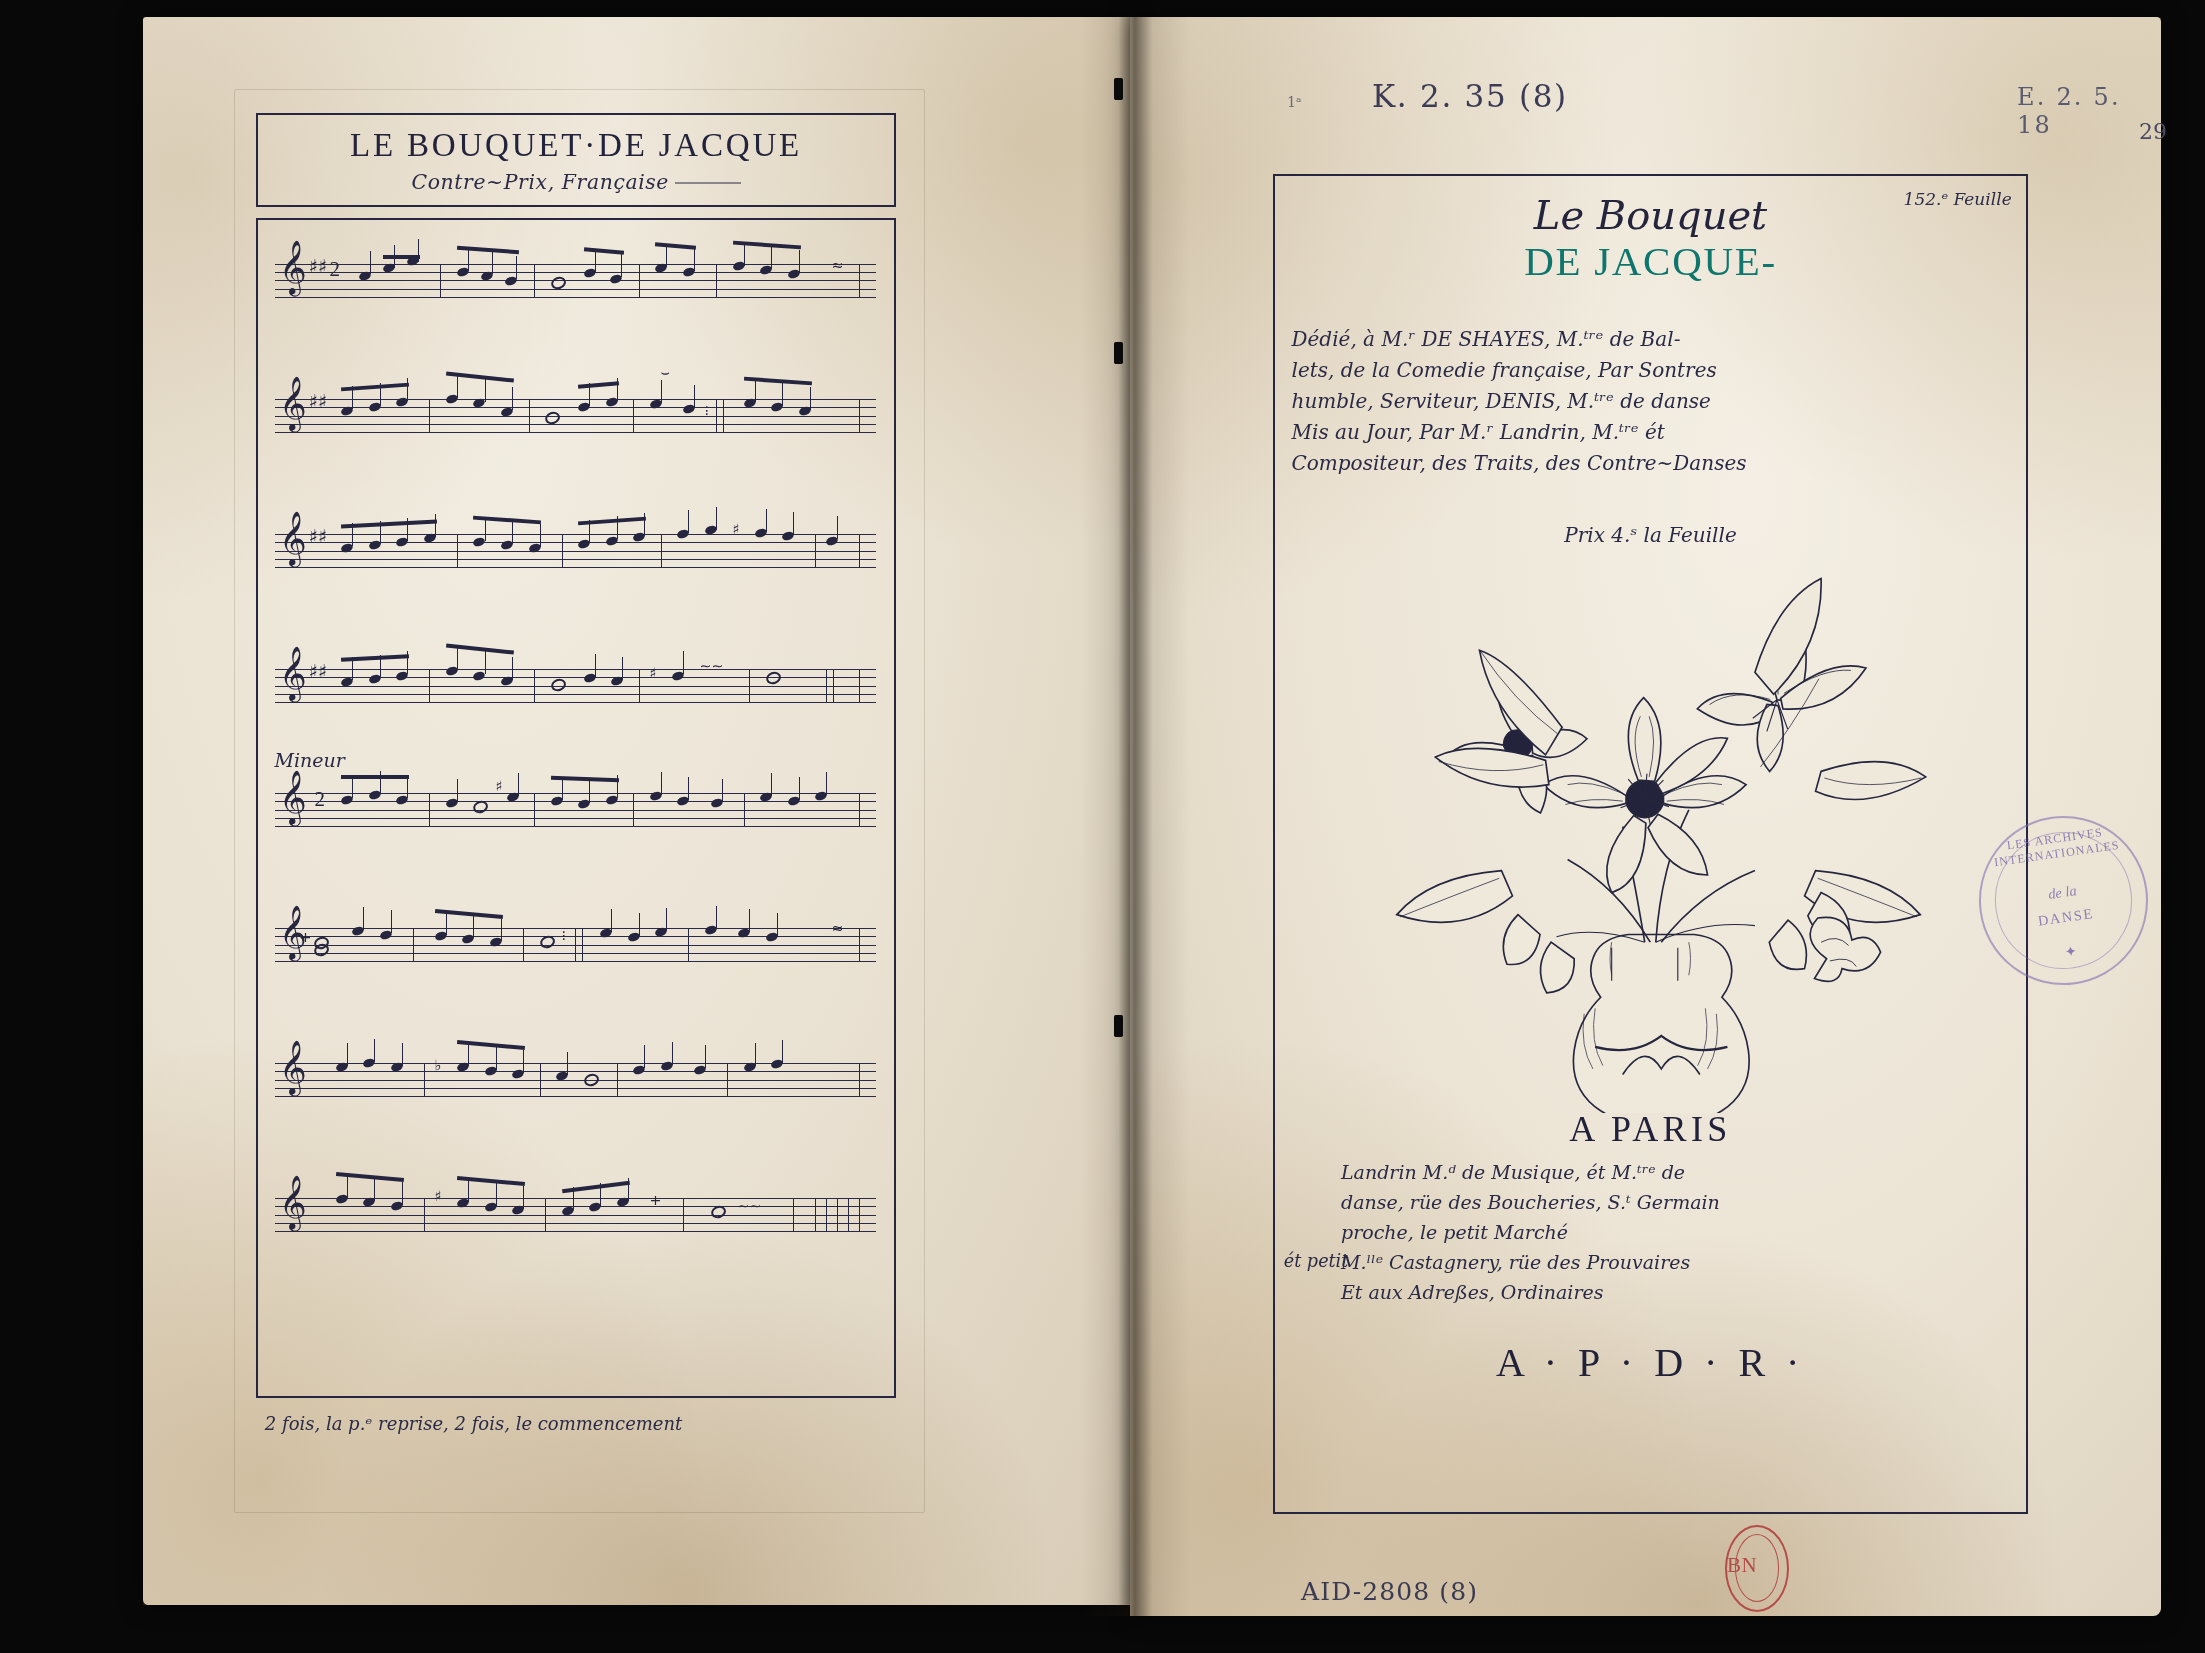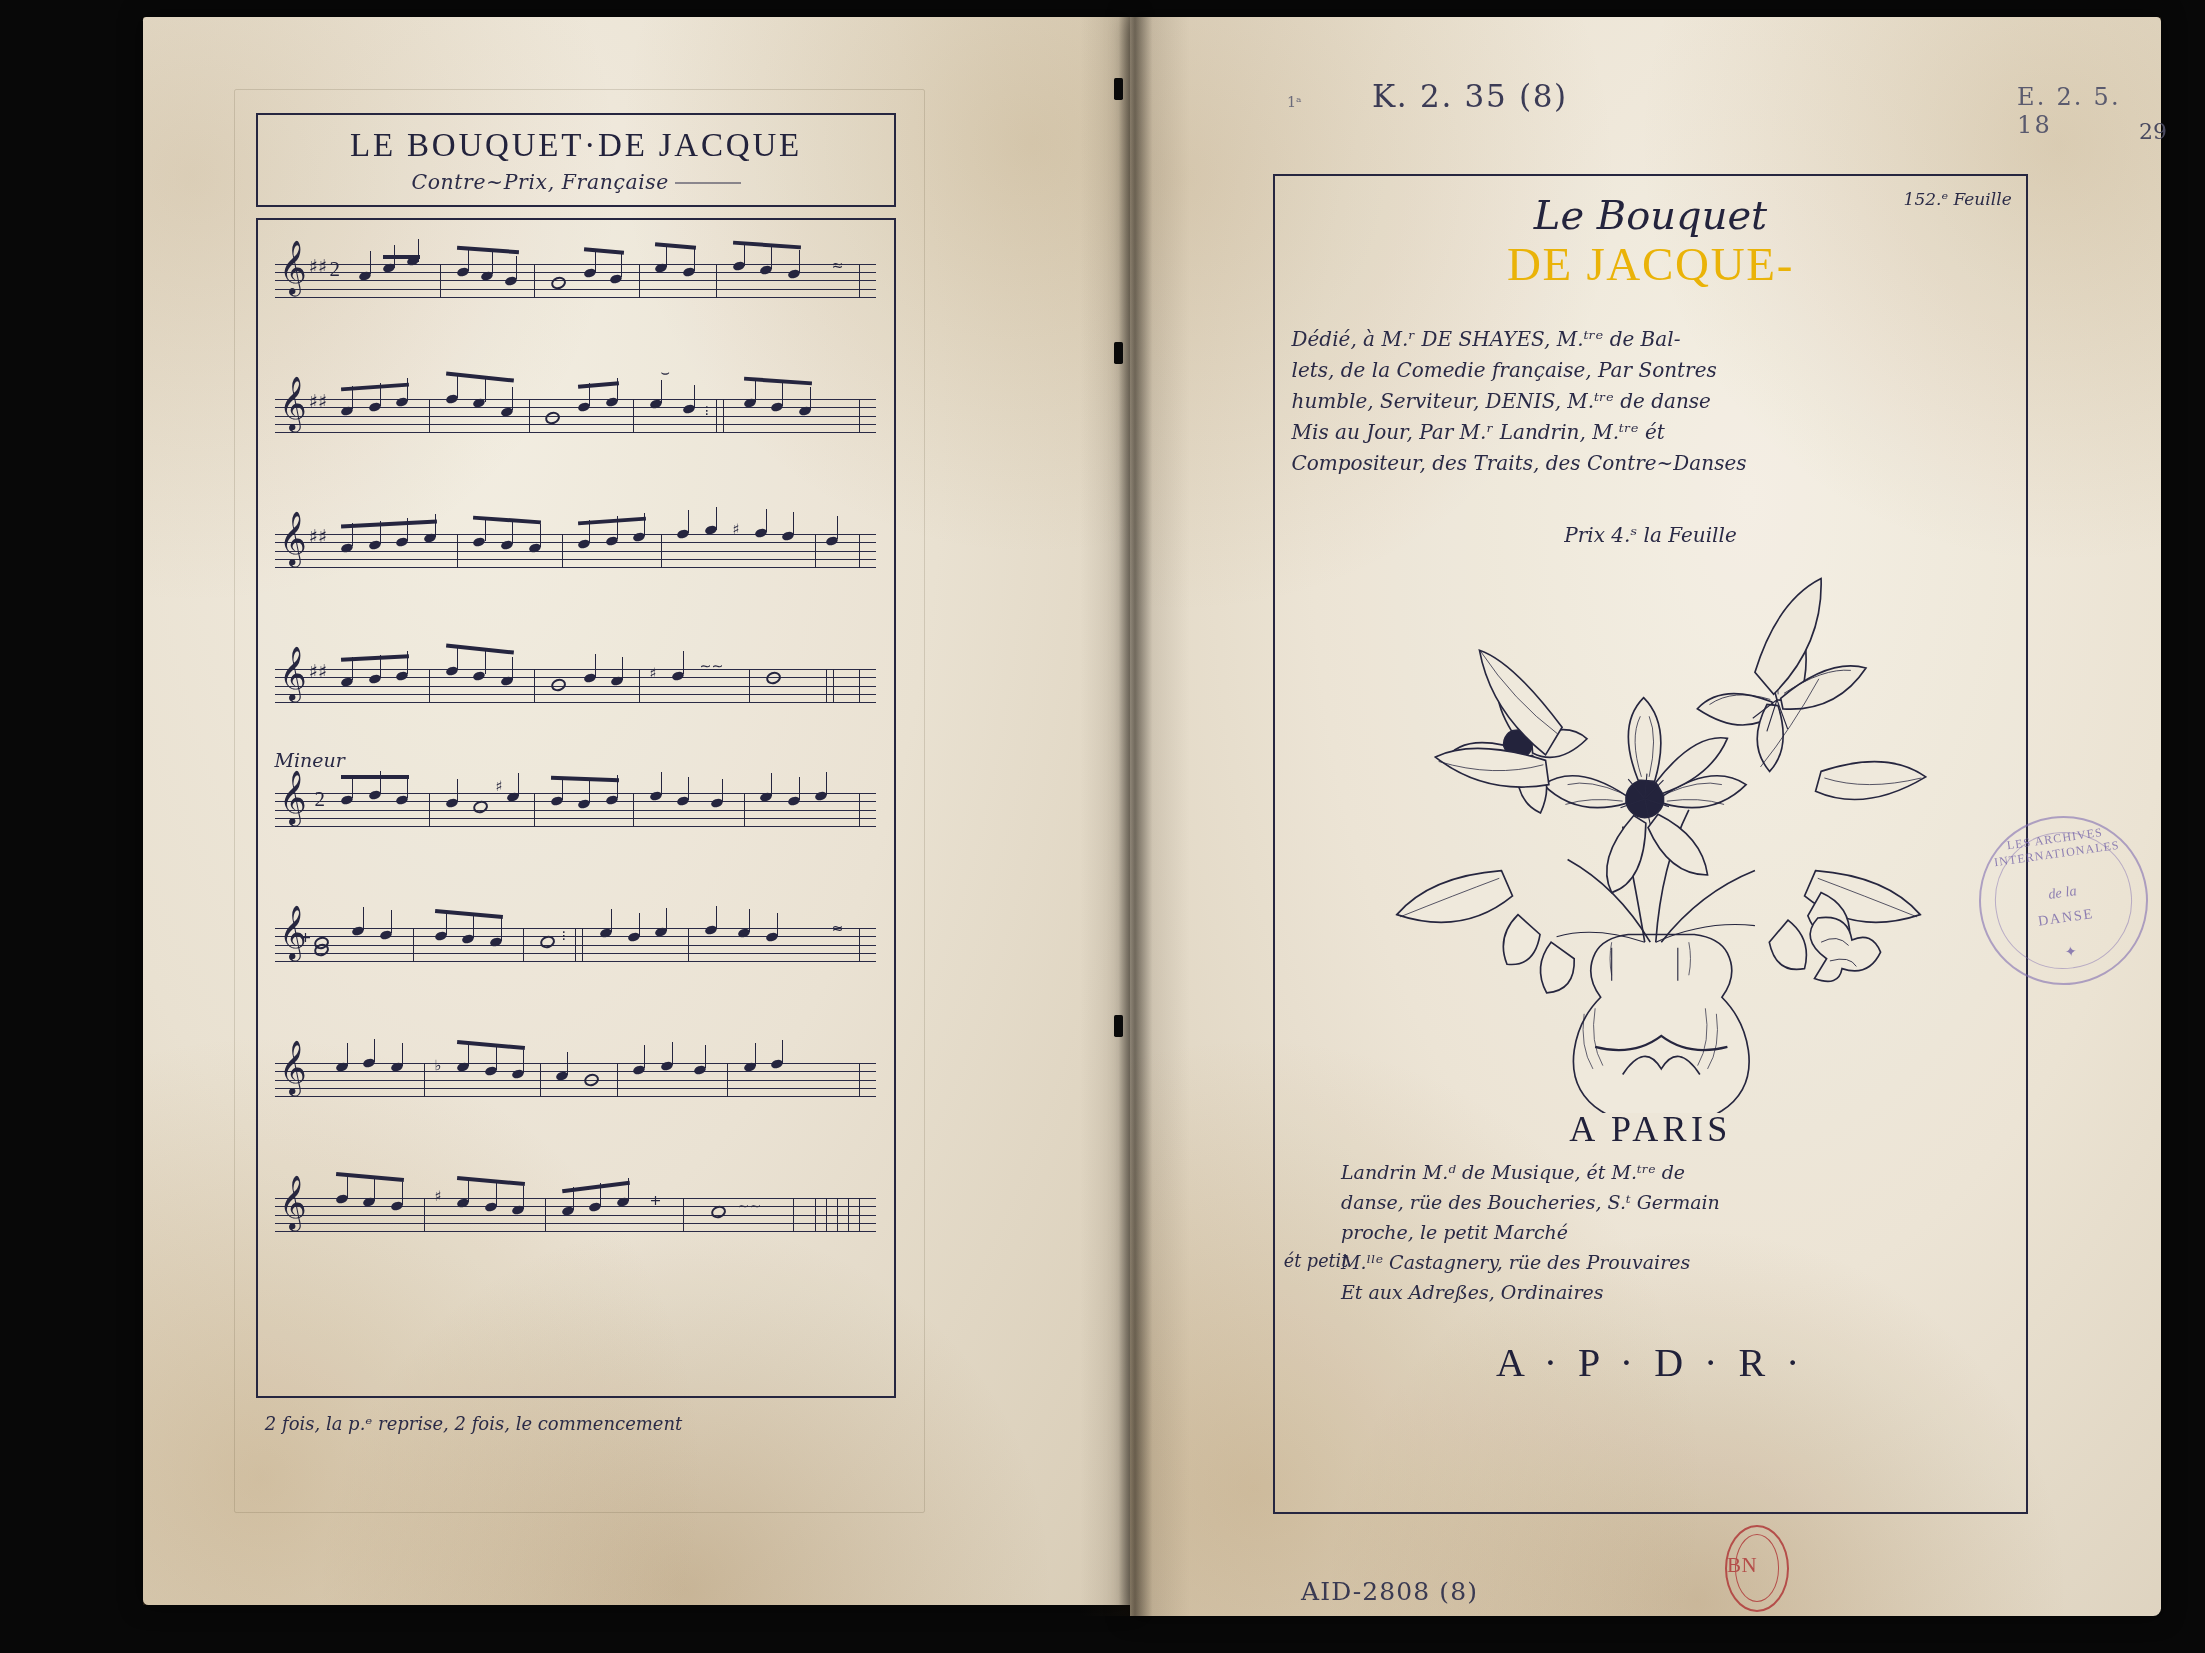--- a/index.html
+++ b/index.html
@@ -77,21 +77,21 @@
   .plate-mark{position:absolute;left:91px;top:72px;width:689px;height:1422px;
      border:1.1px solid rgba(90,75,50,.18);border-radius:2.2px;}
 
   
   .plate-right{position:absolute;left:1130px;top:157px;width:755px;height:1340px;
      border:2.2px solid #262640;box-sizing:border-box;background:rgba(255,255,255,.05);}
   .rp{position:absolute;left:0;right:0;text-align:center;}
   .feuille{position:absolute;right:14.3px;top:13.2px;font-family:"DejaVu Serif",serif;
      font-style:italic;font-size:17px;color:#2b2b47;}
   .t1{top:16.5px;font-family:"DejaVu Serif",serif;font-style:italic;font-size:40px;color:#24243d;}
-  .t2{top:61px;font-family:"Liberation Serif",serif;font-size:47px;letter-spacing:1.7px;color:#eab308;}
+  .t2{top:61px;font-family:"Liberation Serif",serif;font-size:41px;letter-spacing:1.7px;color:#0f766e;}
   .t3{top:110px;font-family:"Liberation Serif",serif;font-size:27.6px;letter-spacing:1.1px;color:#23233b;}
   .ded{position:absolute;left:16.5px;right:11px;top:148px;text-align:left;
      font-family:"DejaVu Serif",serif;font-style:italic;font-size:20px;line-height:31px;color:#2a2a46;}
   .prix{position:absolute;left:0;right:0;top:347px;text-align:center;
      font-family:"DejaVu Serif",serif;font-style:italic;font-size:20px;color:#2a2a46;}
 
   
   .bouquet{position:absolute;left:61px;top:386px;width:623px;height:551px;}
 
   .aparis{position:absolute;left:0;right:0;top:932px;text-align:center;

